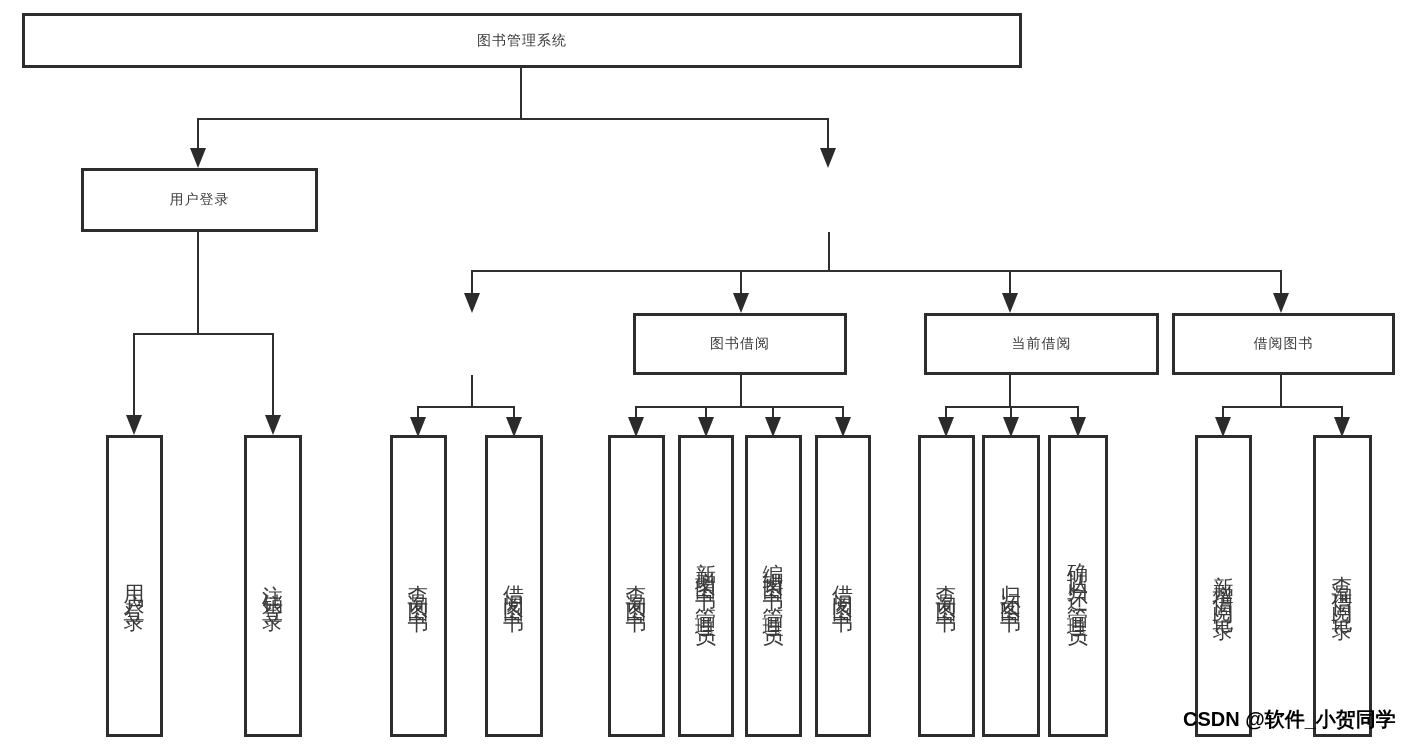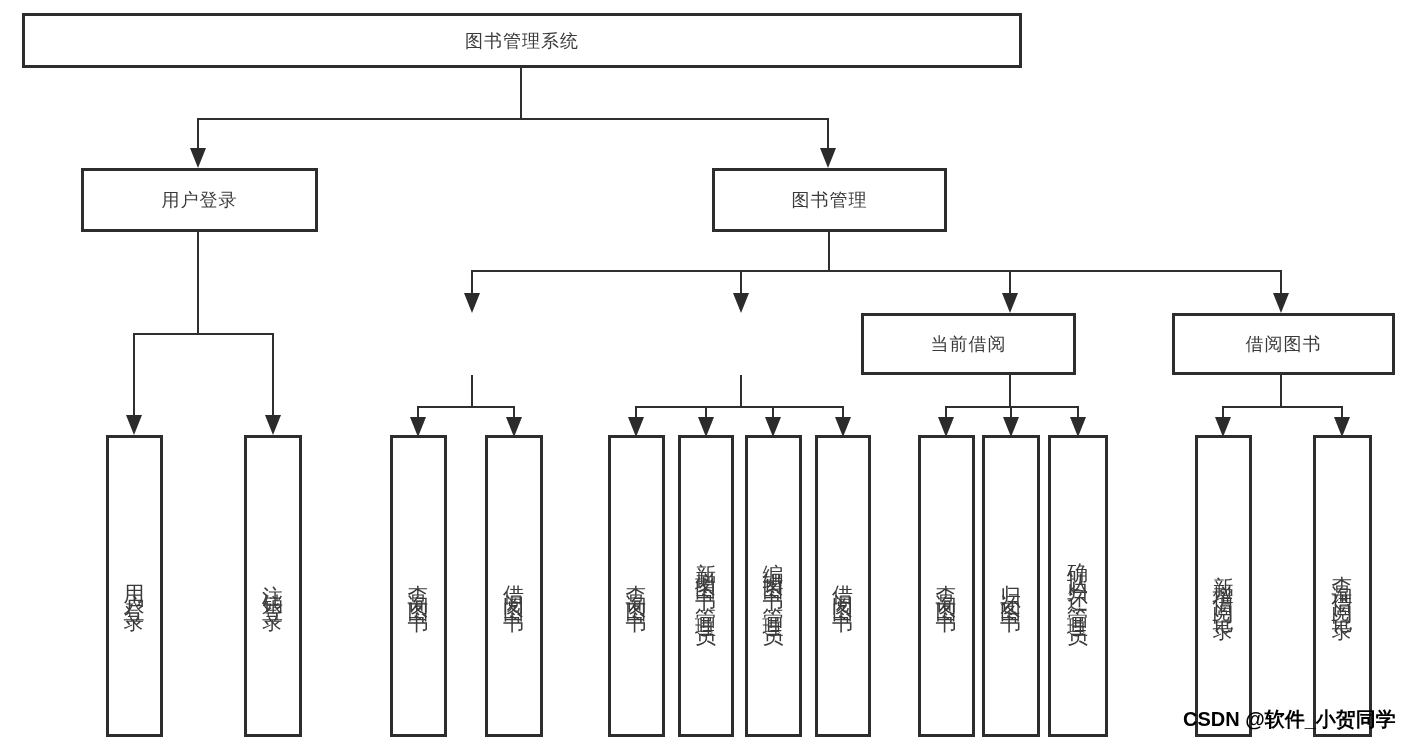--- a/index.html
+++ b/index.html
@@ -15,21 +15,21 @@
   .box {
     position: absolute;
     box-sizing: border-box;
     border: 3px solid #2d2d2d;
     background: #ffffff;
     display: flex;
     align-items: center;
     justify-content: center;
   }
   .hlabel {
-    font-size: 18px;
+    font-size: 14px;
     letter-spacing: 1px;
     white-space: nowrap;
   }
   .vlabel {
     writing-mode: vertical-rl;
     text-orientation: mixed;
     font-size: 21px;
     letter-spacing: 9px;
     line-height: 1;
     white-space: nowrap;
@@ -63,25 +63,25 @@
 
 <div id="stage">
 
   <div class="box" style="left:22px; top:13px; width:1000px; height:55px;">
     <span class="hlabel">图书管理系统</span>
   </div>
 
   <div class="box" style="left:81px; top:168px; width:237px; height:64px;">
     <span class="hlabel">用户登录</span>
   </div>
-  <div class="box" style="left:712px; top:168px; width:235px; height:64px;">
-    <span class="hlabel">图书管理</span>
+
+  <div class="box" style="left:633px; top:313px; width:214px; height:62px;">
+    <span class="hlabel">图书借阅</span>
   </div>
-
-  <div class="box" style="left:861px; top:313px; width:215px; height:62px;justify-content:center;">
+  <div class="box" style="left:924px; top:313px; width:235px; height:62px;justify-content:center;">
     <span class="hlabel">当前借阅</span>
   </div>
   <div class="box" style="left:1172px; top:313px; width:223px; height:62px;">
     <span class="hlabel">借阅图书</span>
   </div>
 
   <div class="box" style="left:106px; top:435px; width:57px; height:302px;">
     <span class="vlabel">用户登录</span>
   </div>
   <div class="box" style="left:244px; top:435px; width:58px; height:302px;">

